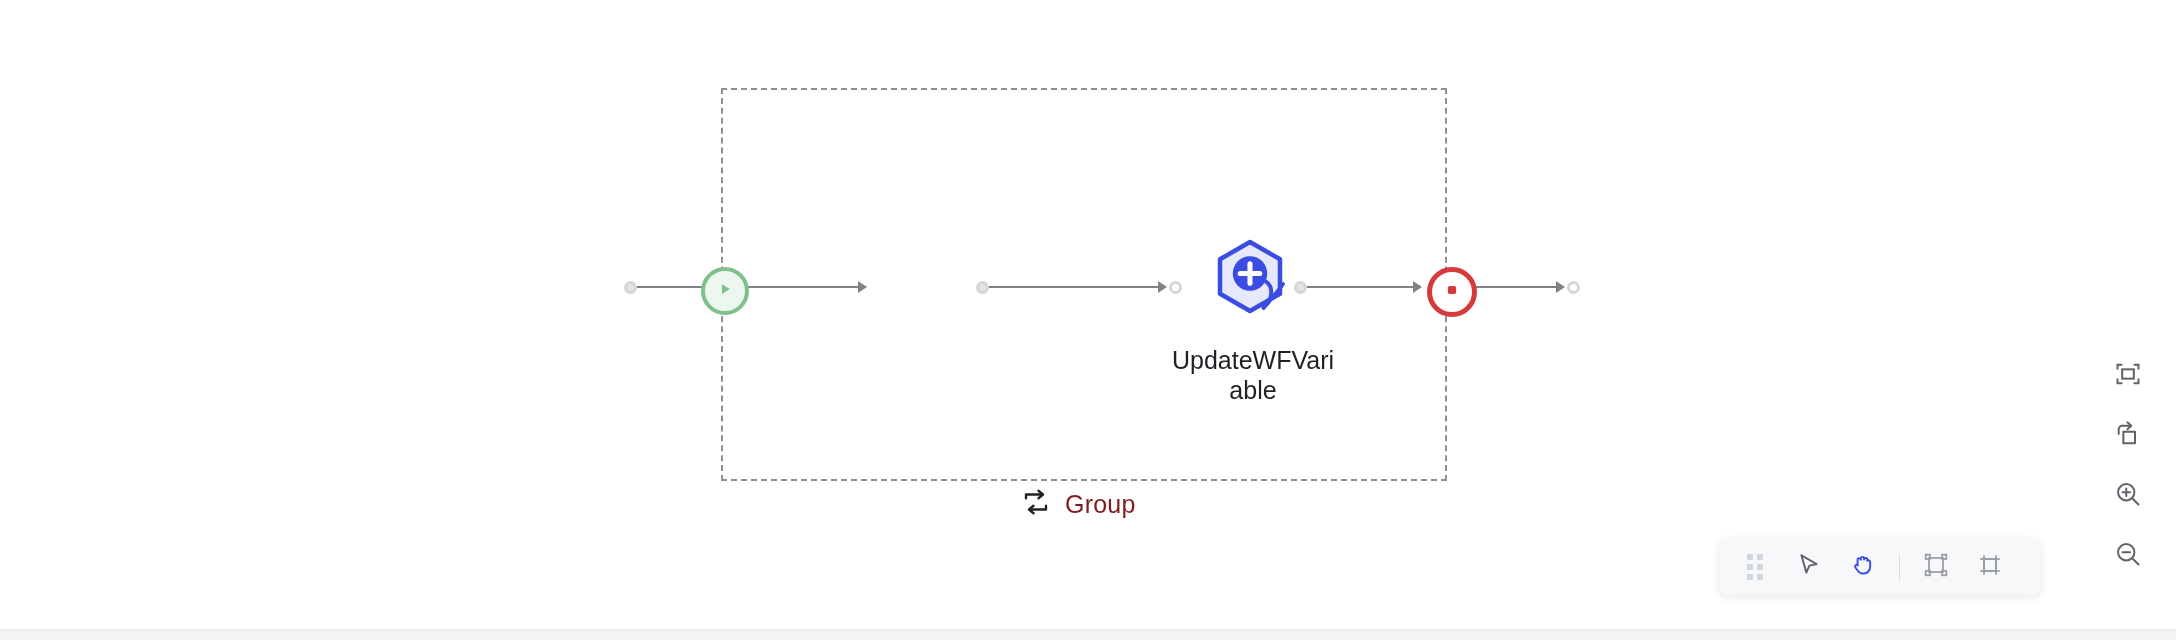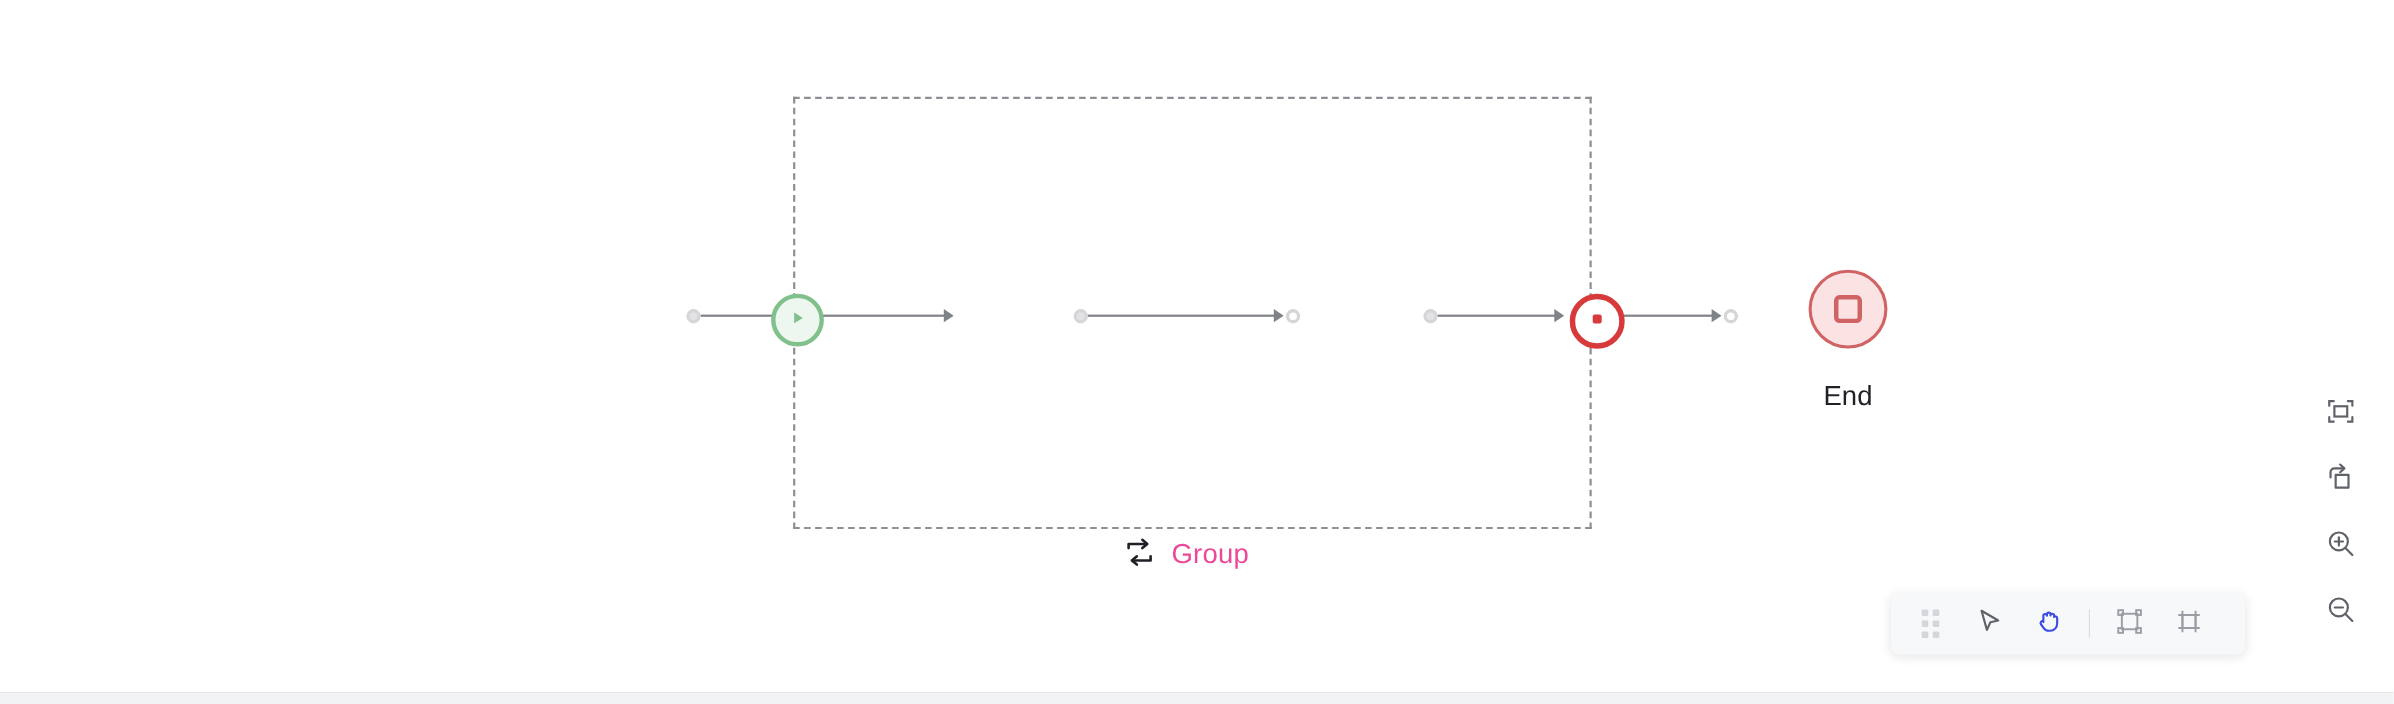--- a/index.html
+++ b/index.html
@@ -46,21 +46,21 @@
   #group-label-row {
     position: absolute;
     left: 1021px;
     top: 487px;
     display: flex;
     align-items: center;
     gap: 14px;
   }
   #group-label-row .gl-text {
     font-size: 25px;
-    color: #ec4899;
+    color: #7f1d1d;
     letter-spacing: .2px;
   }
 
   
   .node {
     position: absolute;
     width: 170px;
     text-align: center;
   }
   .node .glyph {
@@ -256,32 +256,36 @@
   <div class="boundary-marker bm-stop" style="left:1427px; top:267px;">
     <span>
       <svg width="14" height="14" viewBox="0 0 24 24">
         <rect x="5" y="5" width="14" height="14" rx="3" fill="#d63a3a"></rect>
       </svg>
     </span>
   </div>
 
 
 
-
-  <div class="node" style="left:1595px; top:235px;">
+  <div class="node" style="left:1168px; top:235px;">
     <div class="glyph">
       <span>
-        <svg width="76" height="76" viewBox="0 0 64 64">
-          <circle cx="32" cy="32" r="29" fill="#fbe3e3" stroke="#d06464" stroke-width="2.4"></circle>
-          <rect x="23" y="23" width="18" height="18" rx="2.5" fill="none" stroke="#d06464" stroke-width="3.4"></rect>
+        <svg width="96" height="96" viewBox="0 0 64 64" fill="none">
+          <polygon points="30,6 50,17.5 50,40.5 30,52 10,40.5 10,17.5" fill="#e6e8fb" stroke="#3b4ce2" stroke-width="3" stroke-linejoin="round"></polygon>
+          <circle cx="30" cy="27" r="11.5" fill="#3b4ce2"></circle>
+          <line x1="30" y1="20.5" x2="30" y2="33.5" stroke="#ffffff" stroke-width="3.4" stroke-linecap="round"></line>
+          <line x1="23.5" y1="27" x2="36.5" y2="27" stroke="#ffffff" stroke-width="3.4" stroke-linecap="round"></line>
+          <path d="M40 32 C47 36, 44 47, 39 49" stroke="#3b4ce2" stroke-width="2.6" fill="none" stroke-linecap="round"></path>
+          <path d="M52 34 C48 40, 42 46, 39 50" stroke="#3b4ce2" stroke-width="2.6" fill="none" stroke-linecap="round"></path>
         </svg>
       </span>
     </div>
-    <div class="label">End</div>
-  </div>
+    <div class="label">UpdateWFVariable</div>
+  </div>
+
 
 </div>
 
 <div id="tool-dock">
 
   <div class="dock-btn">
     <span class="drag-dots">
       <i></i>
         <i></i>
         <i></i>

